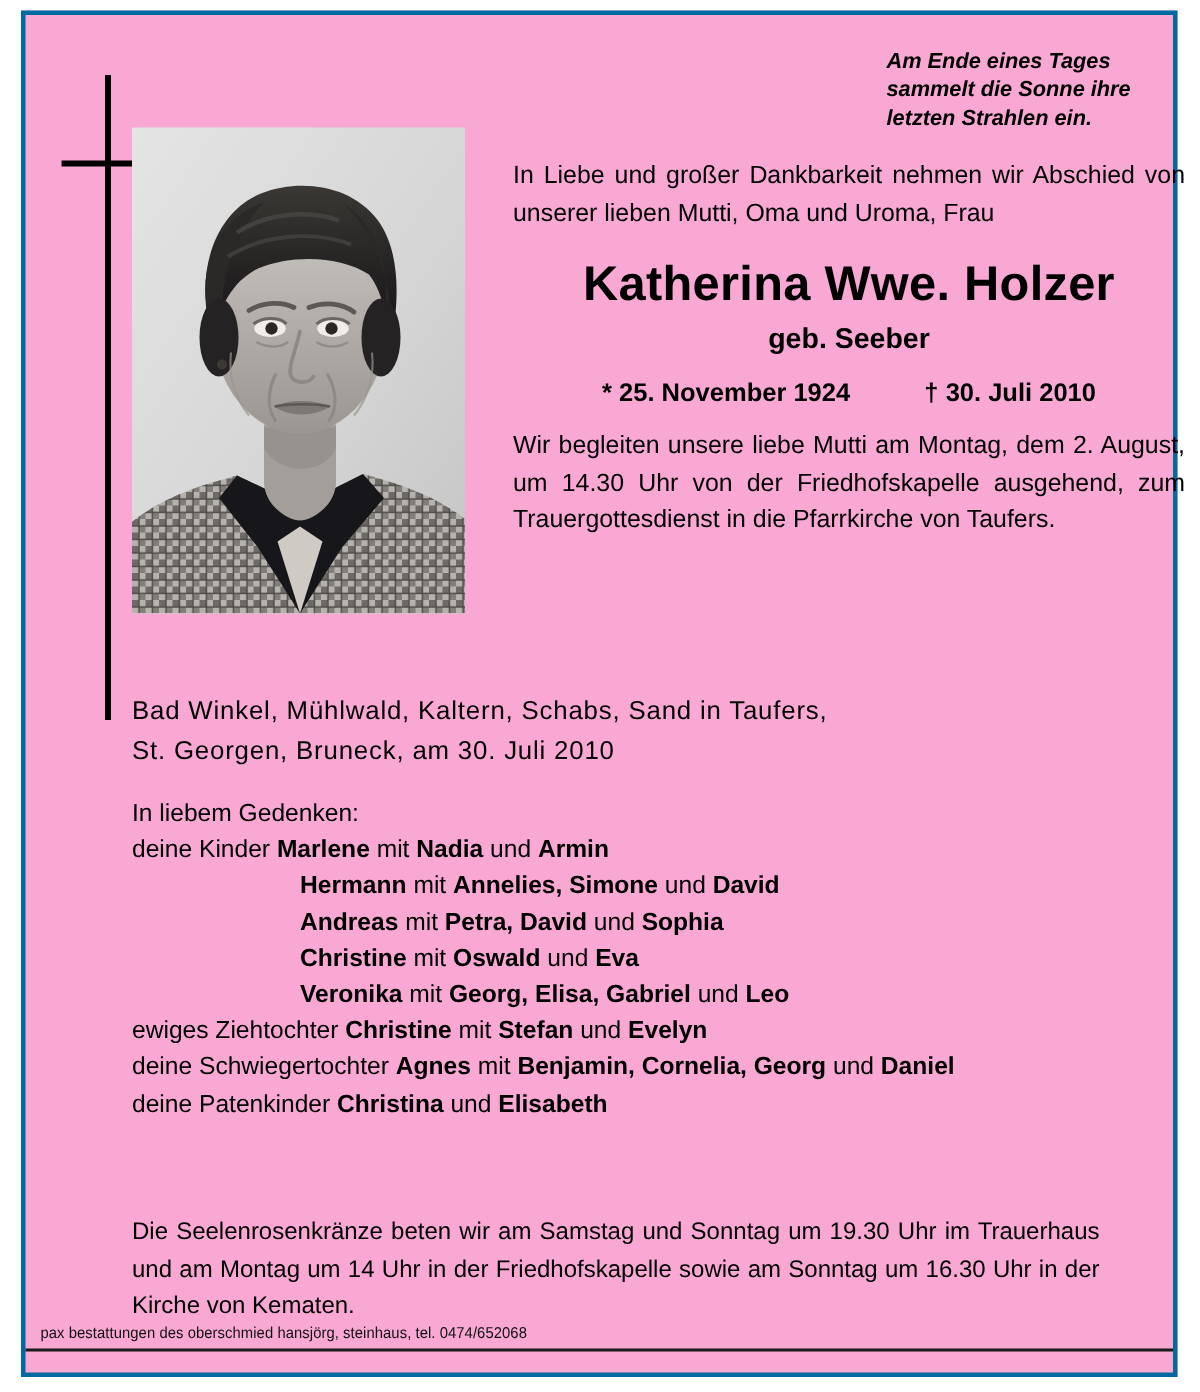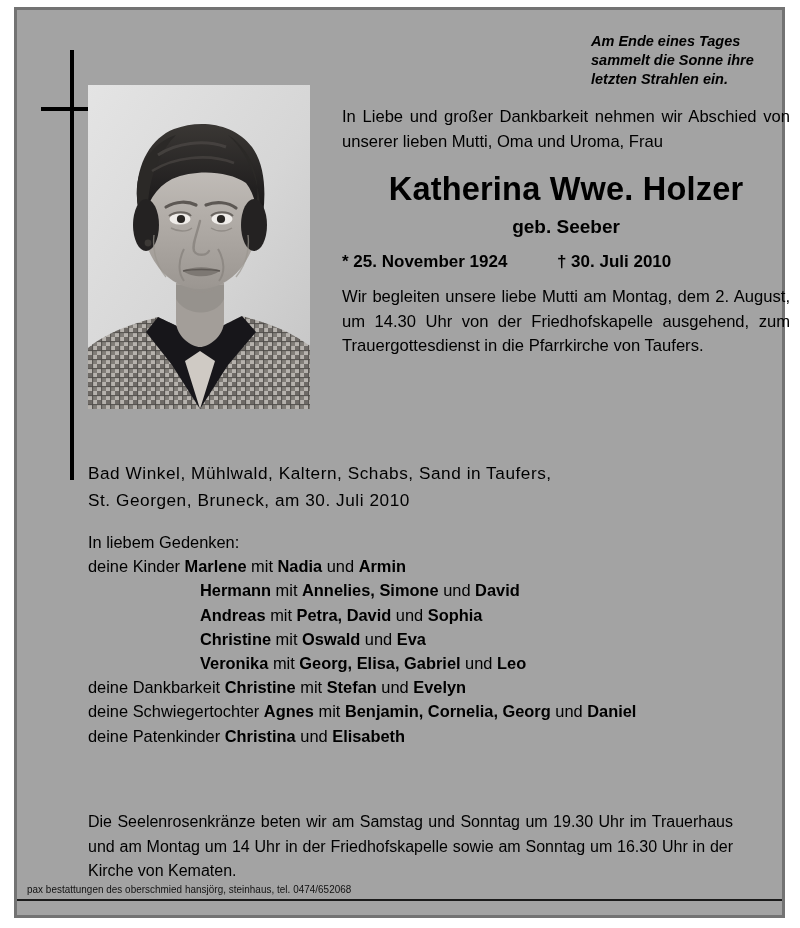--- a/index.html
+++ b/index.html
@@ -14,23 +14,23 @@
     color: #000000;
     overflow: hidden;
   }
 
   .card {
     position: absolute;
     left: 14px;
     top: 7px;
     width: 771px;
     height: 911px;
-    border: 3px solid #737373;
+    border: 3px solid #0369a1;
     box-sizing: border-box;
-    background: #a3a3a3;
+    background: #f9a8d4;
   }
 
   .inner {
     position: absolute;
     left: 0;
     top: 0;
     width: 100%;
     height: 100%;
   }
 
@@ -110,20 +110,21 @@
     margin-top: 7px;
     font-size: 19px;
     font-weight: bold;
     text-align: center;
     line-height: 24px;
   }
   .dates {
     margin-top: 12px;
     font-size: 17px;
     font-weight: bold;
+    text-align: center;
     line-height: 21px;
   }
   .dates .gap { display: inline-block; width: 40px; }
   .para {
     margin-top: 14px;
     font-size: 16.6px;
     line-height: 24.5px;
     text-align: justify;
     text-align-last: left;
   }
@@ -303,21 +304,21 @@
     </div>
 
     <div class="family">
       <div class="ln">In liebem Gedenken:</div>
       <div id="family-lines">
           <div class="ln"><span>deine Kinder </span><b>Marlene</b><span> mit </span><b>Nadia</b><span> und </span><b>Armin</b></div>
           <div class="ln ind"><b>Hermann</b><span> mit </span><b>Annelies, Simone</b><span> und </span><b>David</b></div>
           <div class="ln ind"><b>Andreas</b><span> mit </span><b>Petra, David</b><span> und </span><b>Sophia</b></div>
           <div class="ln ind"><b>Christine</b><span> mit </span><b>Oswald</b><span> und </span><b>Eva</b></div>
           <div class="ln ind"><b>Veronika</b><span> mit </span><b>Georg, Elisa, Gabriel</b><span> und </span><b>Leo</b></div>
-          <div class="ln"><span>deine Dankbarkeit </span><b>Christine</b><span> mit </span><b>Stefan</b><span> und </span><b>Evelyn</b></div>
+          <div class="ln"><span>ewiges Ziehtochter </span><b>Christine</b><span> mit </span><b>Stefan</b><span> und </span><b>Evelyn</b></div>
           <div class="ln"><span>deine Schwiegertochter </span><b>Agnes</b><span> mit </span><b>Benjamin, Cornelia, Georg</b><span> und </span><b>Daniel</b></div>
           <div class="ln"><span>deine Patenkinder </span><b>Christina</b><span> und </span><b>Elisabeth</b></div>
         </div>
     </div>
 
     <div class="closing">
       <p>Die Seelenrosenkränze beten wir am Samstag und Sonntag um 19.30 Uhr im Trauerhaus und am Montag um 14 Uhr in der Friedhofskapelle sowie am Sonntag um 16.30 Uhr in der Kirche von Kematen.</p>
     </div>
 
     <div class="footline"></div>

